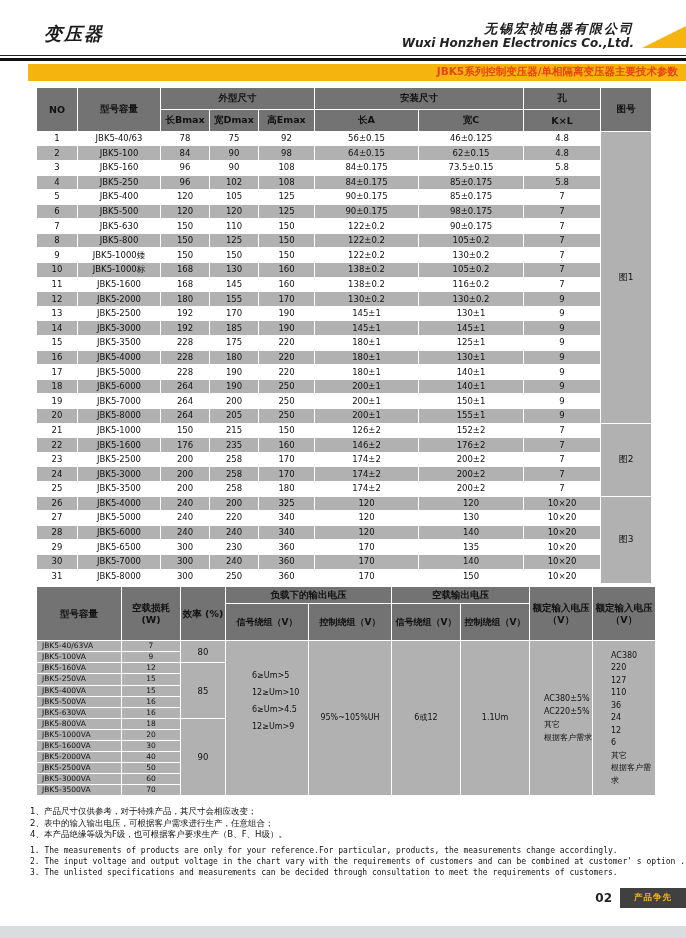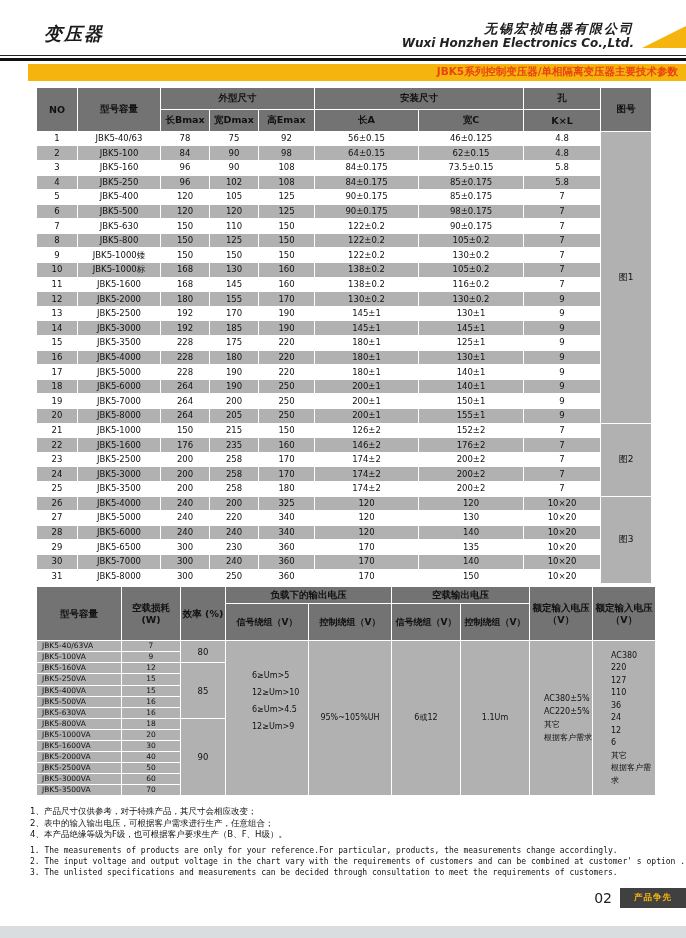--- a/index.html
+++ b/index.html
@@ -52,21 +52,21 @@
   .elec-table td.rated-2 div { line-height:12.5px; }
 
   
   .notes { margin:10px 0 4px 30px; }
   .notes-cn div { font-size:8.5px; color:#111; line-height:11.5px; }
   .notes-en { margin-top:4px; }
   .notes-en div { font-family:"DejaVu Sans Mono", monospace; font-size:8px; color:#111; line-height:11px; }
 
   
   .pageno-row { position:absolute; right:0; top:888px; display:flex; align-items:center; }
-  .pageno { font-size:14px; font-weight:normal; color:#222; margin-right:8px; }
+  .pageno { font-size:12px; font-weight:bold; color:#222; margin-right:8px; }
   .badge { color:#F6B40E; font-size:8.5px; font-weight:bold; padding:4px 14px 4px 14px; letter-spacing:1px; }
   .footer-line { position:absolute; left:0; right:0; top:899px; text-align:center; font-weight:bold; color:#111; }
   .footer-line .cn { font-size:13px; letter-spacing:1px; }
   .footer-line .site, .footer-line .tel { font-size:11.5px; margin-left:14px; }
   .bottom-strip { position:absolute; left:0; right:0; bottom:0; height:12px; background:#D9DDE0; }
 </style>
 </head>
 <body>
 
 <div class="page">

